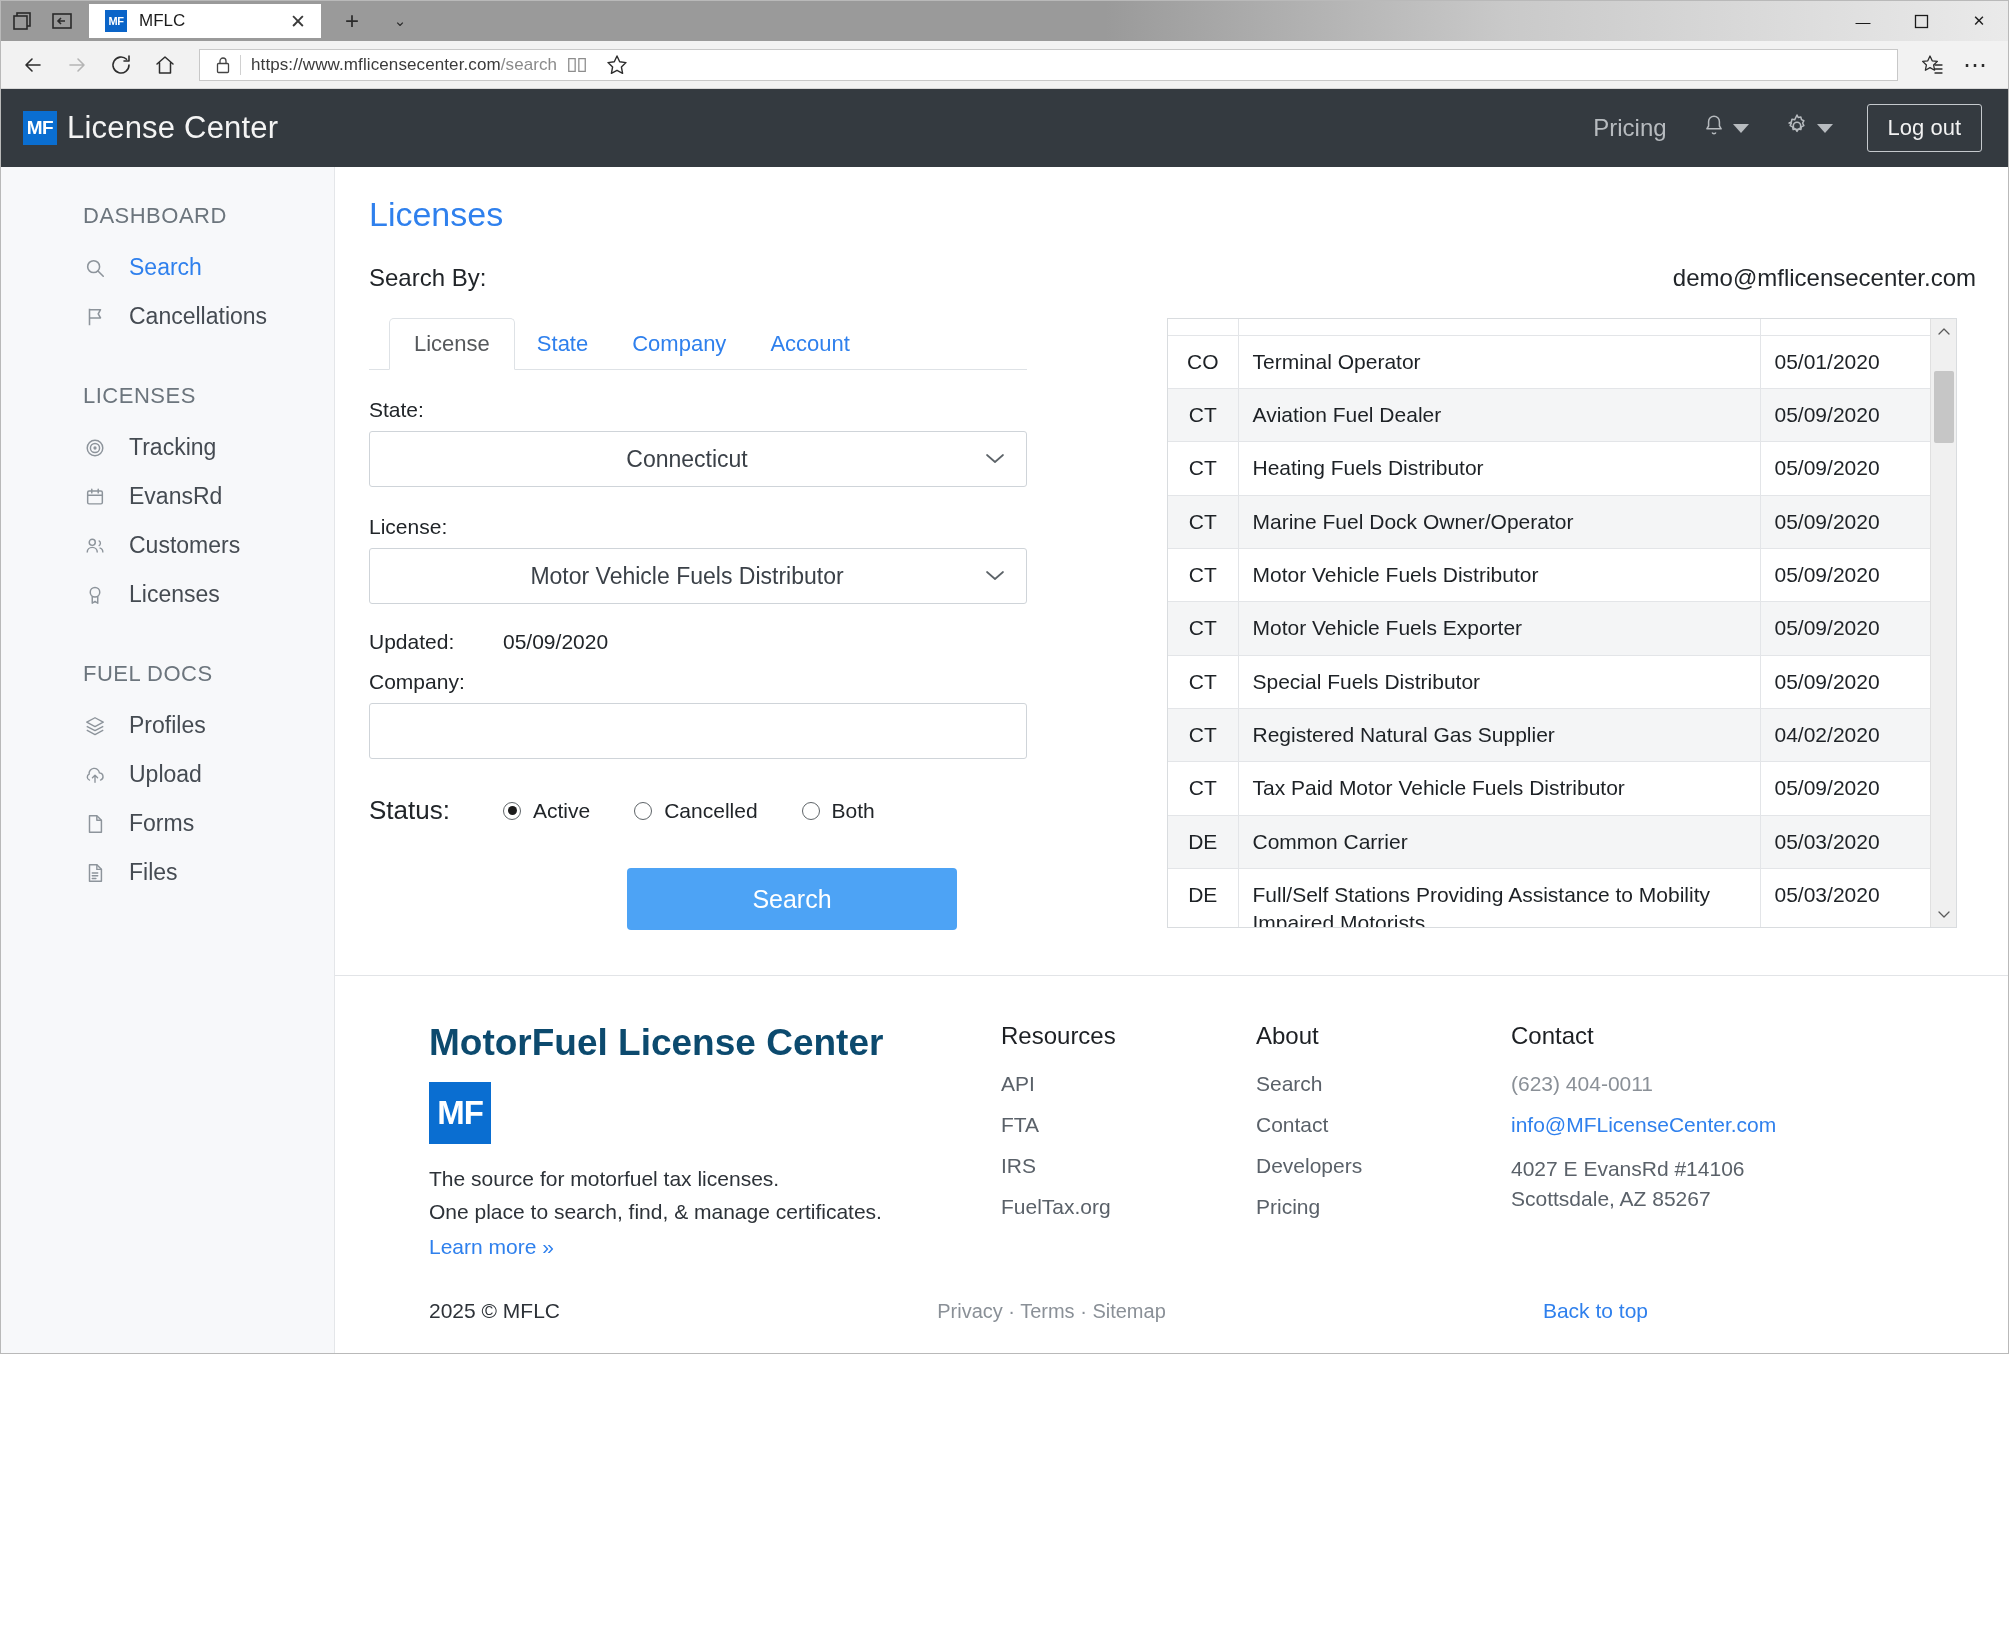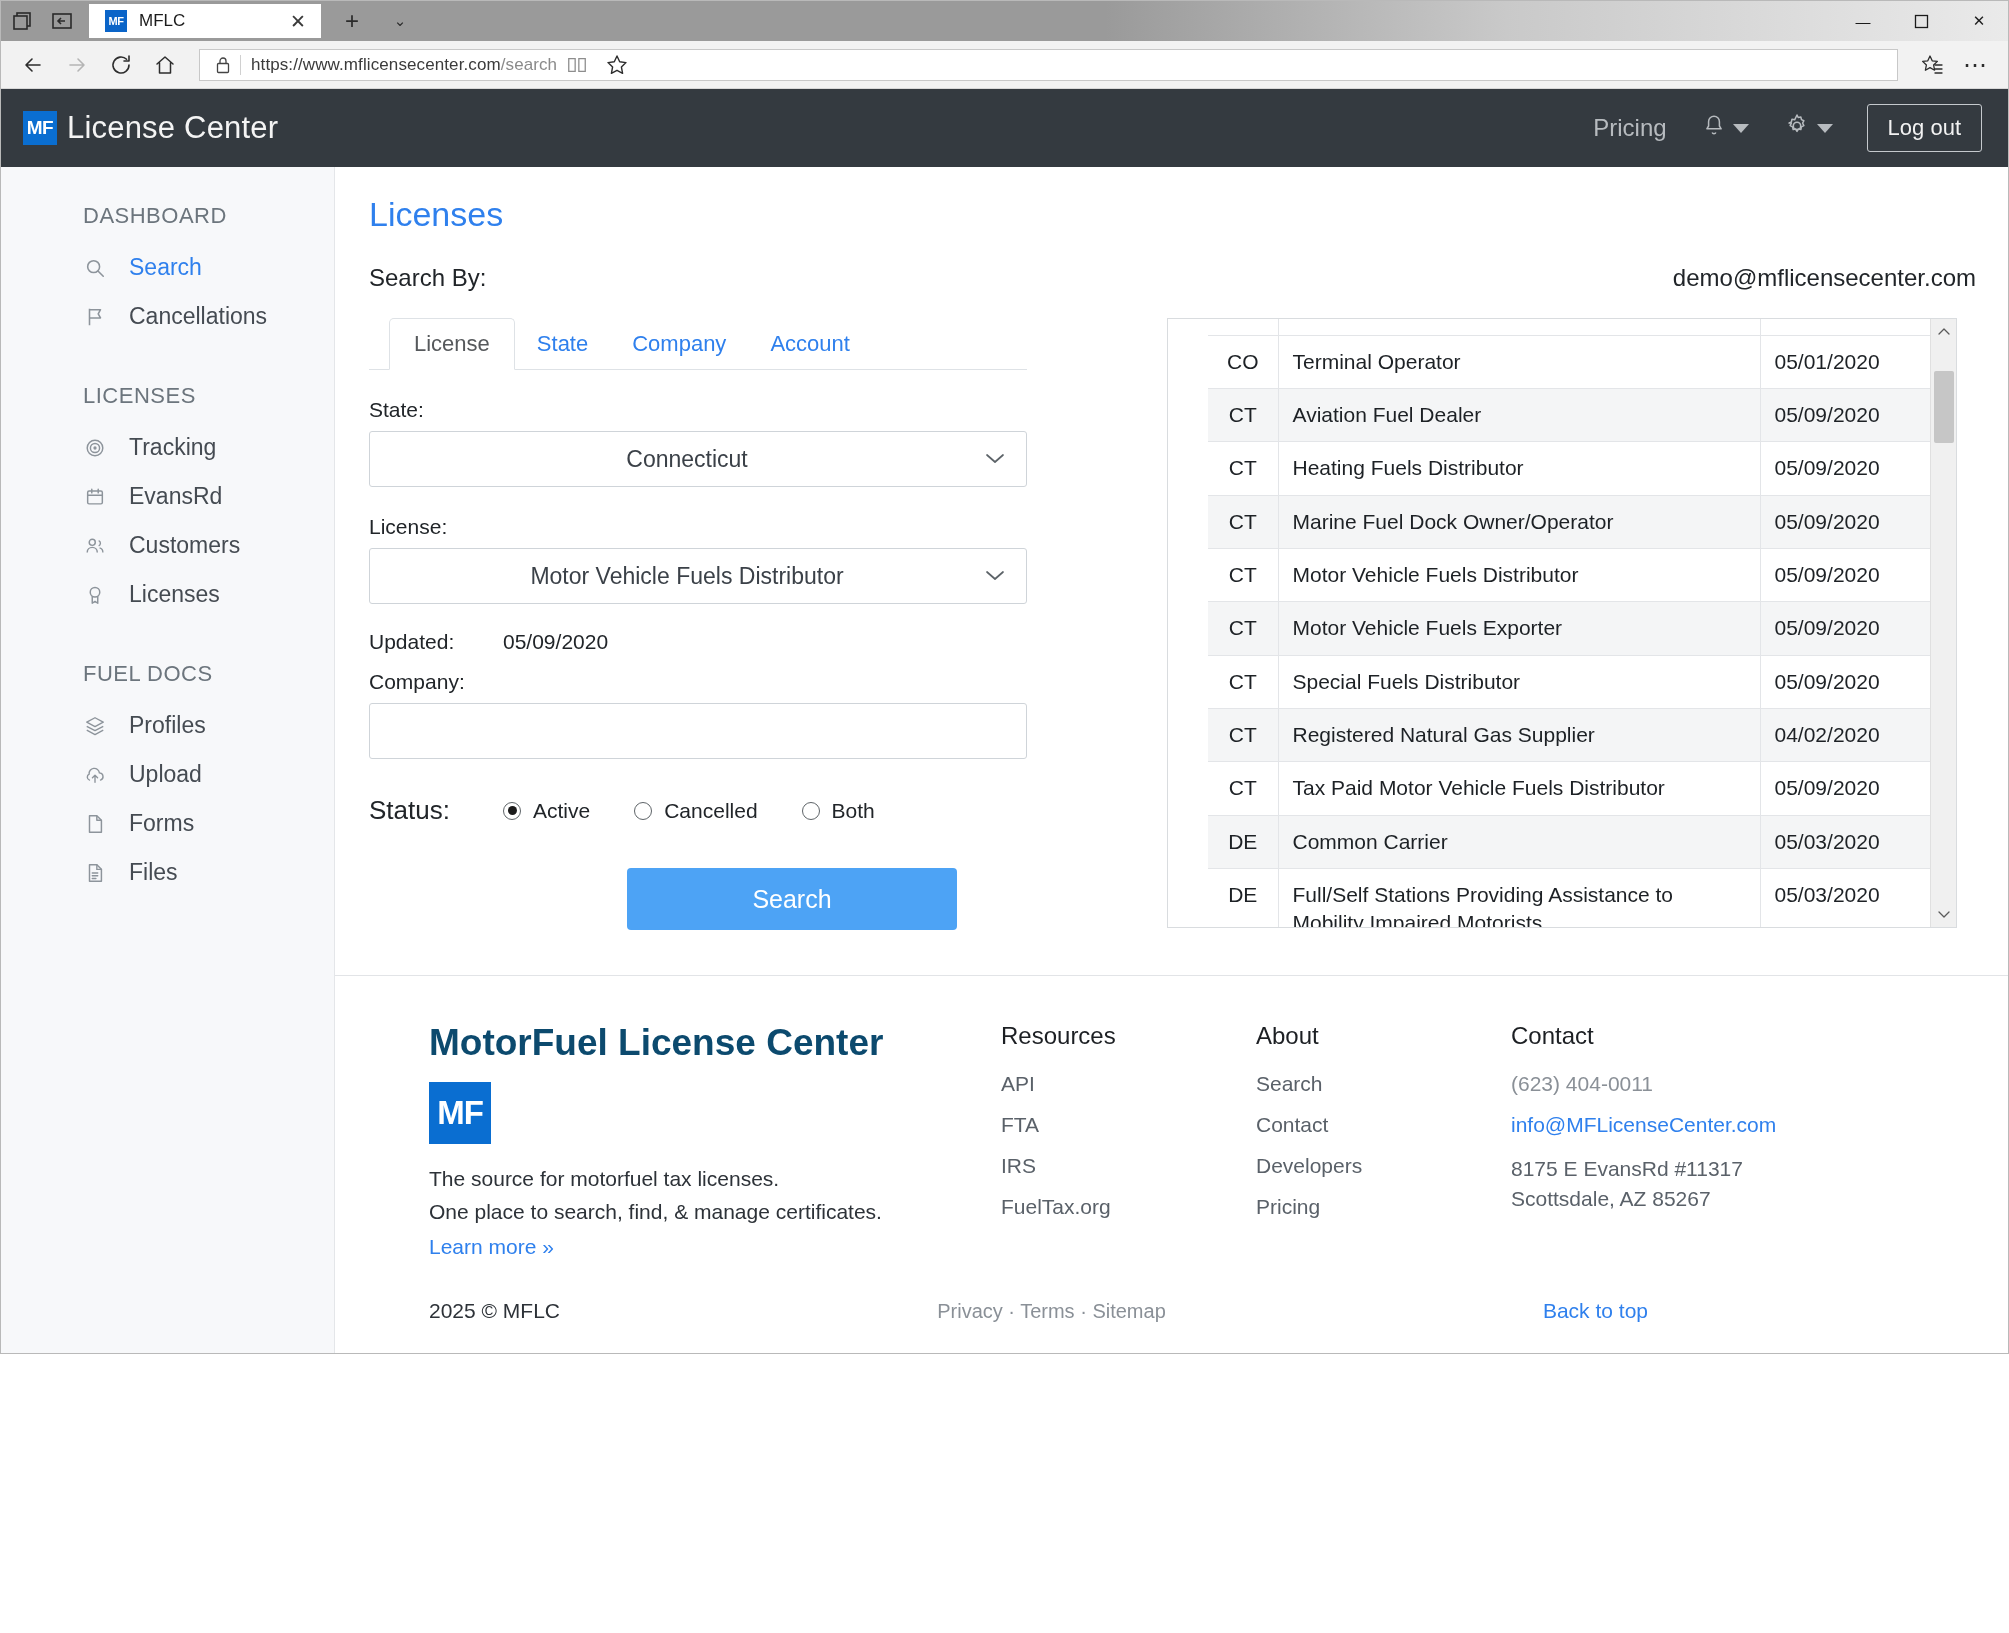--- a/index.html
+++ b/index.html
@@ -111,21 +111,21 @@
   .radio { width: 18px; height:18px; border:1.5px solid #5e6468; border-radius:50%;
            display:flex;align-items:center;justify-content:center; flex:0 0 18px; }
   .radio .dot { width: 9px; height:9px; background:#1b1b1b; border-radius:50%; display:none; }
   .radio.checked .dot { display:block; }
 
   .search-btn { width: 330px; height: 62px; background:#4da3f5; color:#fff; font-size: 25px;
                 border:none; border-radius: 4px; margin: 42px 0 0 258px; }
 
   
   .table-wrap { border:1px solid #d9dcdf; background:#fff; height: 610px; display:flex; overflow:hidden;
-                width: 790px; padding-left: 40px; }
+                width: 790px; }
   .table-scroll { flex:1; overflow:hidden; position:relative; }
   table.results { width:100%; border-collapse: collapse; table-layout: fixed; }
   table.results td { border-bottom:1px solid #e3e5e8; font-size: 21px; color:#1d2125;
                      padding: 12px 14px; vertical-align: top; line-height:1.35; }
   td.c-state { width: 70px; text-align:center; border-right:1px solid #e3e5e8; }
   td.c-name  { border-right:1px solid #e3e5e8; padding-left: 22px; }
   td.c-date  { width: 170px; padding-left: 18px; white-space:nowrap; }
   tr.alt td { background: #f4f5f6; }
   tr.clip-top td { padding-top:0; height: 16px; overflow:hidden; color:#bbb; }
 
@@ -571,21 +571,21 @@
               <a>Search</a>
               <a>Contact</a>
               <a>Developers</a>
               <a>Pricing</a>
             </div>
 
             <div class="f-col wide">
               <div class="f-col-h">Contact</div>
               <div class="plain">(623) 404-0011</div>
               <a class="blue">info@MFLicenseCenter.com</a>
-              <div class="addr">8175 E EvansRd #11317</div>
+              <div class="addr">4027 E EvansRd #14106</div>
               <div class="addr">Scottsdale, AZ 85267</div>
             </div>
           </div>
 
           <div class="footer-bottom">
             <div class="fb-copy">2025 © MFLC</div>
             <div class="fb-mid">Privacy · Terms · Sitemap</div>
             <div class="fb-top">Back to top</div>
           </div>
         </div>

